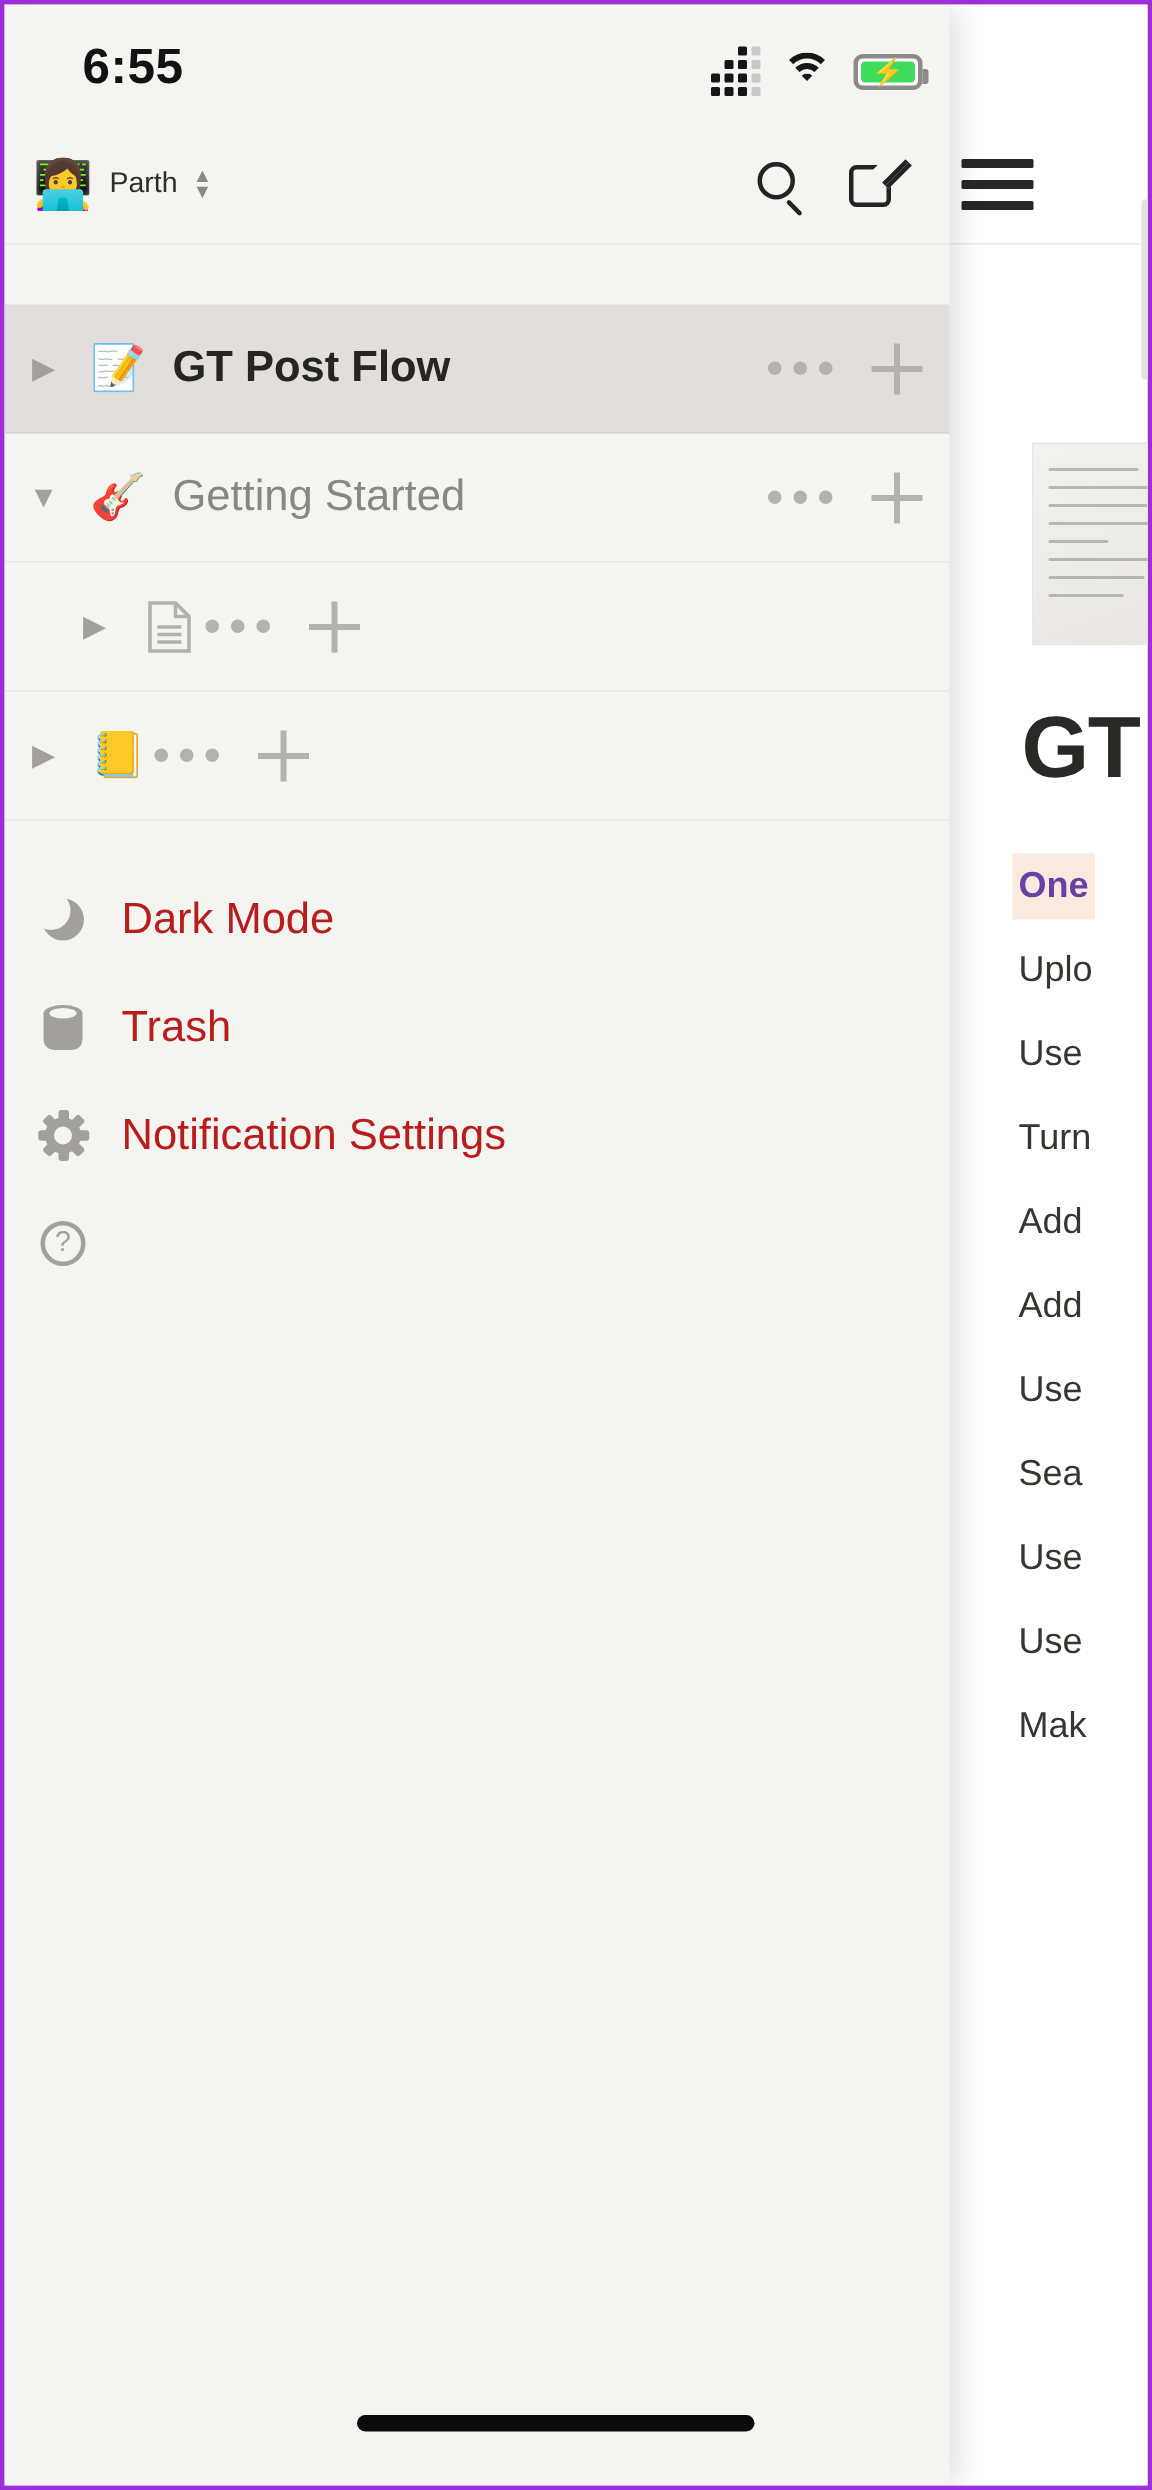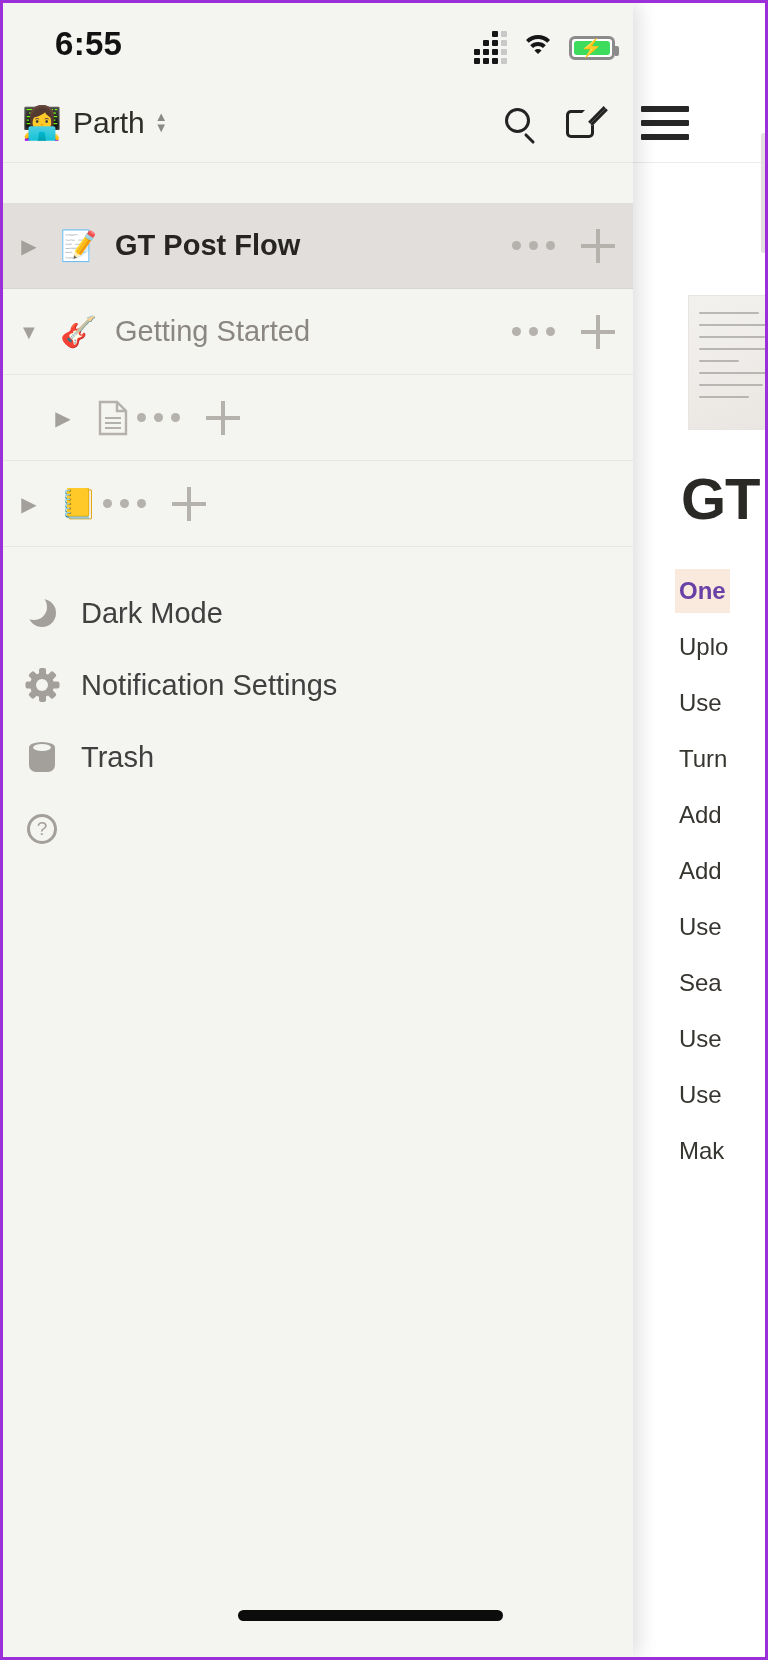--- a/index.html
+++ b/index.html
@@ -123,21 +123,21 @@
   .battery .tip { position:absolute; right:-7px; top:7px; width:4px; height:10px; background:#8b8b8b; border-radius:0 2px 2px 0; }
   .battery .bolt { position:absolute; left:50%; top:50%; transform:translate(-50%,-50%); font-size:18px; line-height:1; color:#111; font-weight:bold; }
 
   
   .ws-header {
     height:80px; display:flex; align-items:center;
     padding:0 20px 0 18px;
     border-bottom:1px solid #e7e6e1;
   }
   .ws-avatar { font-size:32px; line-height:1; width:42px; text-align:center; }
-  .ws-name { font-size:30px; color:#2f2d28; margin-left:10px; font-weight:normal; }
+  .ws-name { font-size:19px; color:#2f2d28; margin-left:10px; font-weight:normal; }
   .ws-chev { margin-left:10px; display:flex; flex-direction:column; gap:3px; color:#8b8985; font-size:13px; line-height:8px; }
   .ws-spacer { flex:1; }
   .ws-icon { width:62px; height:62px; display:flex; align-items:center; justify-content:center; }
 
   .magnifier { position:relative; width:30px; height:30px; }
   .magnifier .ring { position:absolute; left:0; top:0; width:25px; height:25px; border:3px solid #232323; border-radius:50%; }
   .magnifier .handle { position:absolute; right:-1px; bottom:-2px; width:13px; height:3px; background:#232323; transform:rotate(45deg); border-radius:2px; }
 
   .compose { position:relative; width:32px; height:32px; }
   .compose .box { position:absolute; left:0; top:3px; width:28px; height:28px; border:3px solid #232323; border-radius:5px; }
@@ -188,21 +188,21 @@
   .addpage .plusico:before { left:0; top:14px; width:32px; height:4px; }
   .addpage .plusico:after  { left:14px; top:0; width:4px; height:32px; }
   .addpage span { font-size:29px; color:#8a8782; }
 
   
   .util-gap { height:30px; }
   .util {
     height:72px; display:flex; align-items:center; padding-left:22px;
   }
   .util .uicon { width:34px; height:34px; margin-right:22px; display:flex; align-items:center; justify-content:center; color:#a3a09c; }
-  .util span.ulabel { font-size:29px; color:#404040; }
+  .util span.ulabel { font-size:29px; color:#b91c1c; }
 
   .moon { width:28px; height:28px; border-radius:50%; background:#a3a09c; position:relative; }
   .moon:after { content:""; position:absolute; left:-7px; top:-5px; width:26px; height:26px; border-radius:50%; background:#f4f4f0; }
 
   .gear { position:relative; width:30px; height:30px; }
   .gear .core { position:absolute; inset:3px; border-radius:50%; border:6px solid #a3a09c; }
   .gear .tooth { position:absolute; left:11.5px; top:-2px; width:7px; height:34px; background:#a3a09c; border-radius:2px; }
   .gear .tooth.t2 { transform:rotate(45deg); }
   .gear .tooth.t3 { transform:rotate(90deg); }
   .gear .tooth.t4 { transform:rotate(135deg); }
@@ -398,45 +398,45 @@
 
     <div class="util">
       <div class="uicon">
           <div class="moon"></div>
         </div>
       <span class="ulabel">Dark Mode</span>
     </div>
 
     <div class="util">
       <div class="uicon">
+        <div class="trashcan">
+            <div class="body"></div>
+            <div class="lid"></div>
+            <div class="lid2"></div>
+          </div>
+      </div>
+      <span class="ulabel">Trash</span>
+    </div>
+
+    <div class="util">
+      <div class="uicon">
         <div class="gear">
           <div class="tooth"></div>
             <div class="tooth t2"></div>
             <div class="tooth t3"></div>
             <div class="tooth t4"></div>
           <div class="core"></div>
             <div class="hole"></div>
         </div>
       </div>
       <span class="ulabel">Notification Settings</span>
     </div>
 
     <div class="util">
       <div class="uicon">
-        <div class="trashcan">
-            <div class="body"></div>
-            <div class="lid"></div>
-            <div class="lid2"></div>
-          </div>
-      </div>
-      <span class="ulabel">Trash</span>
-    </div>
-
-    <div class="util">
-      <div class="uicon">
         <div class="qmark">?</div>
       </div>
     </div>
 
     <div class="home-indicator"></div>
   </div>
 
 </div>
 
 </body></html>

